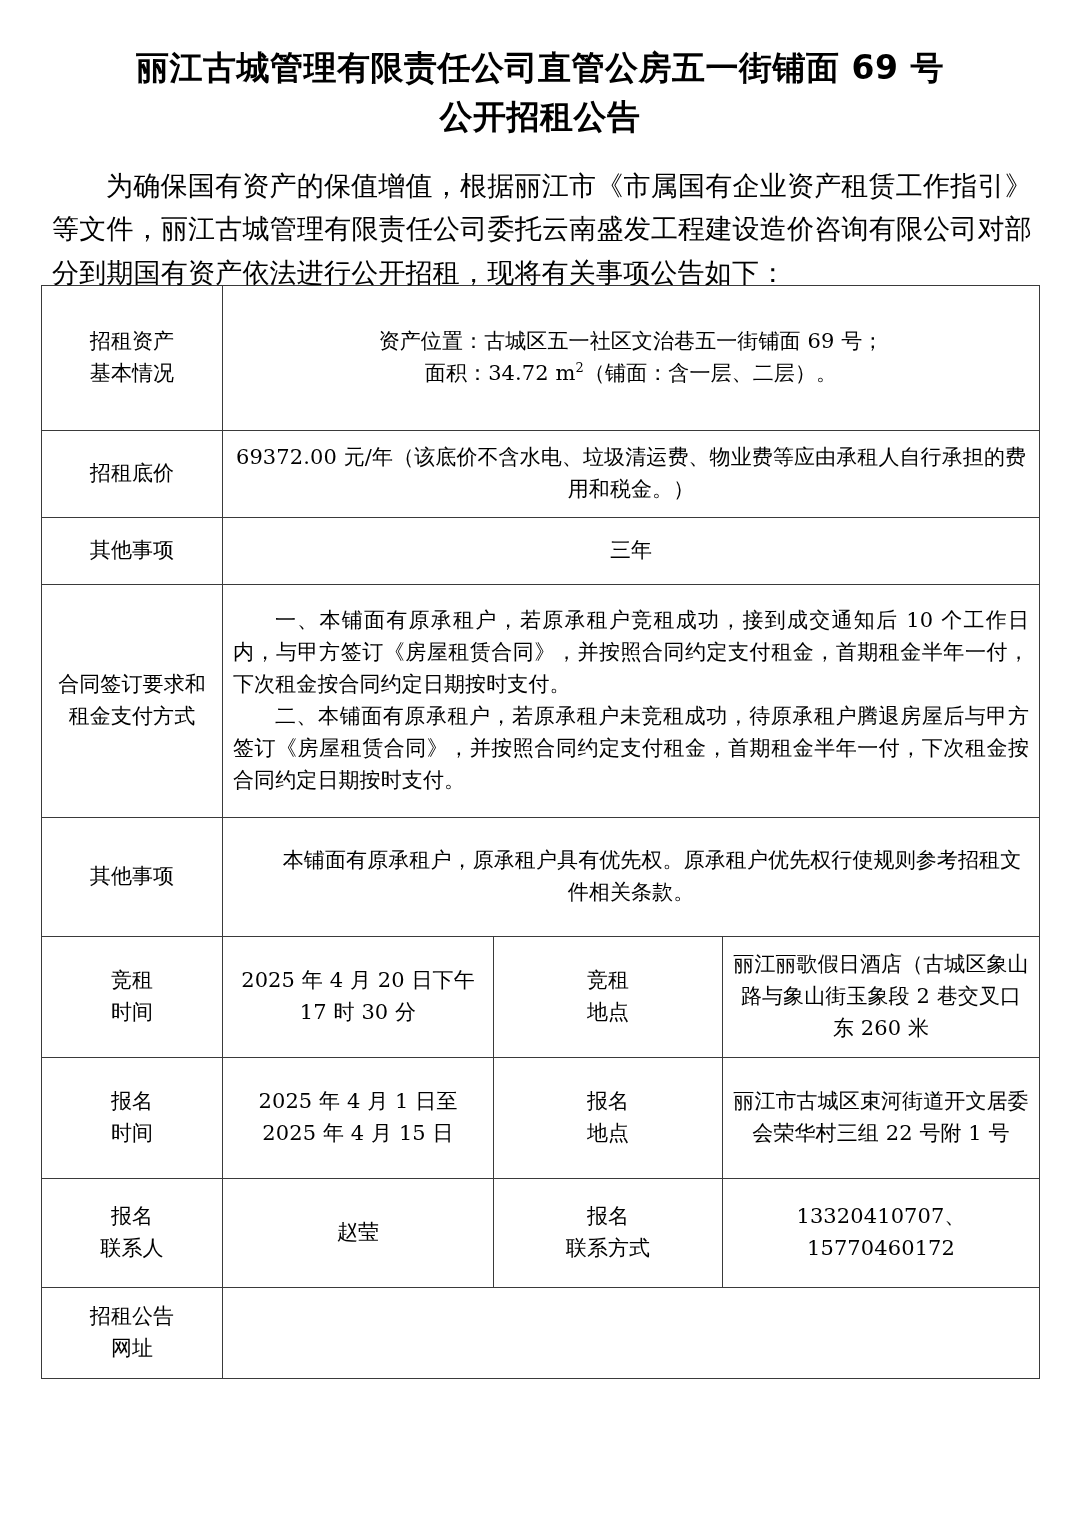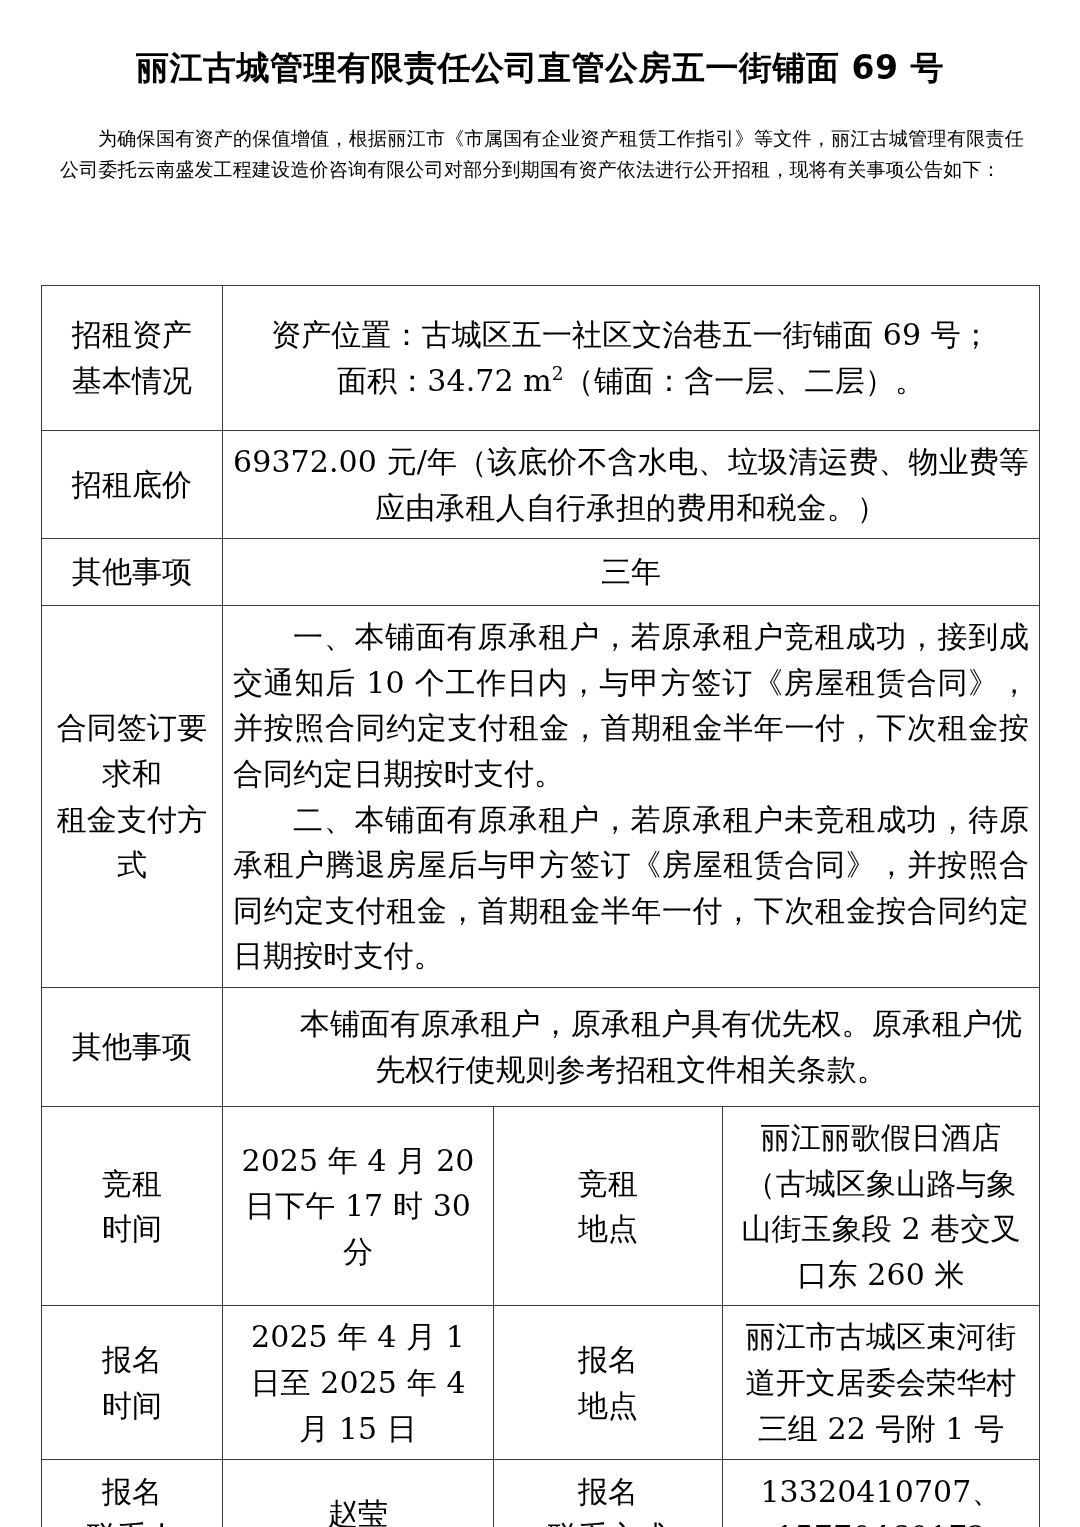--- a/index.html
+++ b/index.html
@@ -25,40 +25,40 @@
     margin: 0;
     padding: 44px 70px 0 70px;
     font-family: "DejaVu Sans", "Liberation Sans", sans-serif;
     font-weight: bold;
     font-size: 33px;
     line-height: 1.48;
     text-align: center;
     letter-spacing: 0.5px;
   }
   .intro {
-    margin: 16px;
+    margin: 8px;
     padding: 14px 40px 0 44px;
-    font-size: 19px;
+    font-size: 27px;
     line-height: 1.62;
     text-align: justify;
     text-indent: 2em;
     letter-spacing: 0.2px;
   }
   table.main-table {
     position: absolute;
     left: 41px;
     top: 285px;
     width: 998px;
     border-collapse: collapse;
     table-layout: fixed;
   }
   table.main-table td {
     border: 1.2px solid #3a3a3a;
     padding: 8px 10px;
-    font-size: 30px;
+    font-size: 21px;
     line-height: 1.52;
     vertical-align: middle;
     text-align: center;
     letter-spacing: 0.1px;
   }
   td.label {
     width: 181px;
   }
   td.body-center {
     text-align: center;
@@ -91,20 +91,21 @@
     text-align: left;
   }
 </style>
 </head>
 <body>
 
 <div class="page">
 
   <h1 class="doc-title">
     <span>丽江古城管理有限责任公司直管公房五一街铺面 69 号</span><br>
+    <span>公开招租公告</span>
   </h1>
 
   <p class="intro">为确保国有资产的保值增值，根据丽江市《市属国有企业资产租赁工作指引》等文件，丽江古城管理有限责任公司委托云南盛发工程建设造价咨询有限公司对部分到期国有资产依法进行公开招租，现将有关事项公告如下：</p>
 
   <table class="main-table">
     <colgroup>
       <col style="width:181px">
       <col style="width:271px">
       <col style="width:229px">
       <col style="width:317px">

